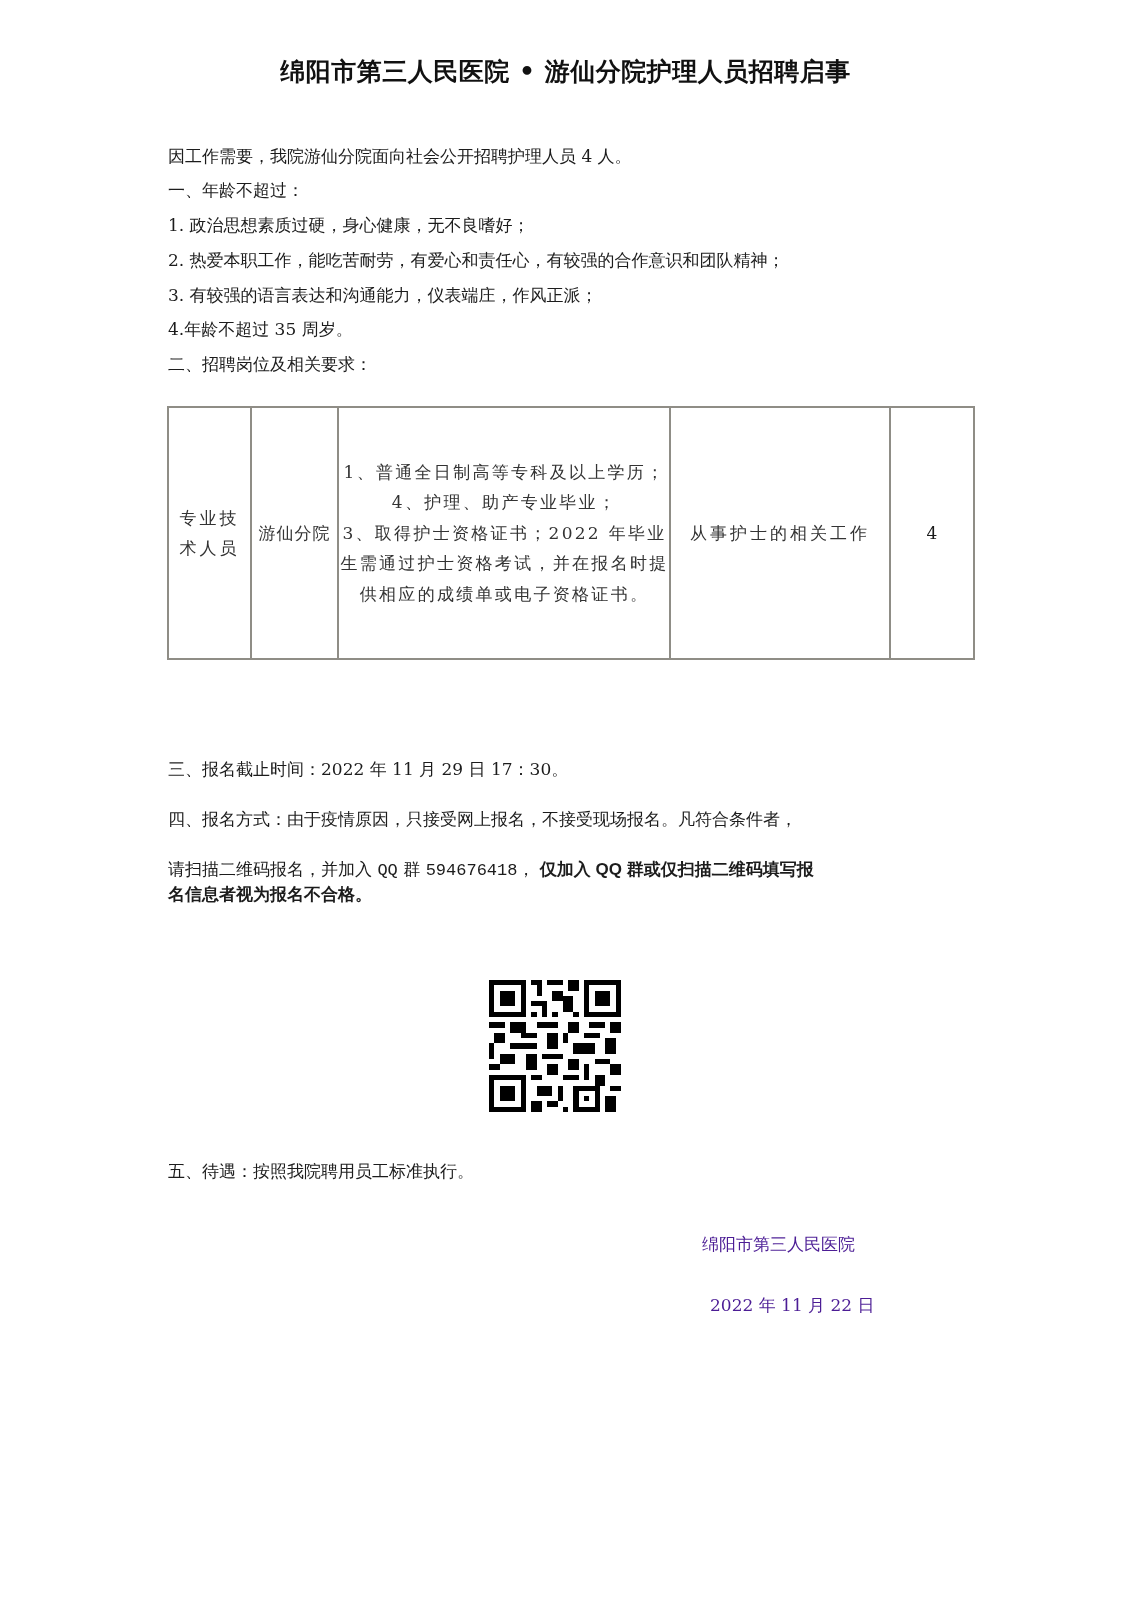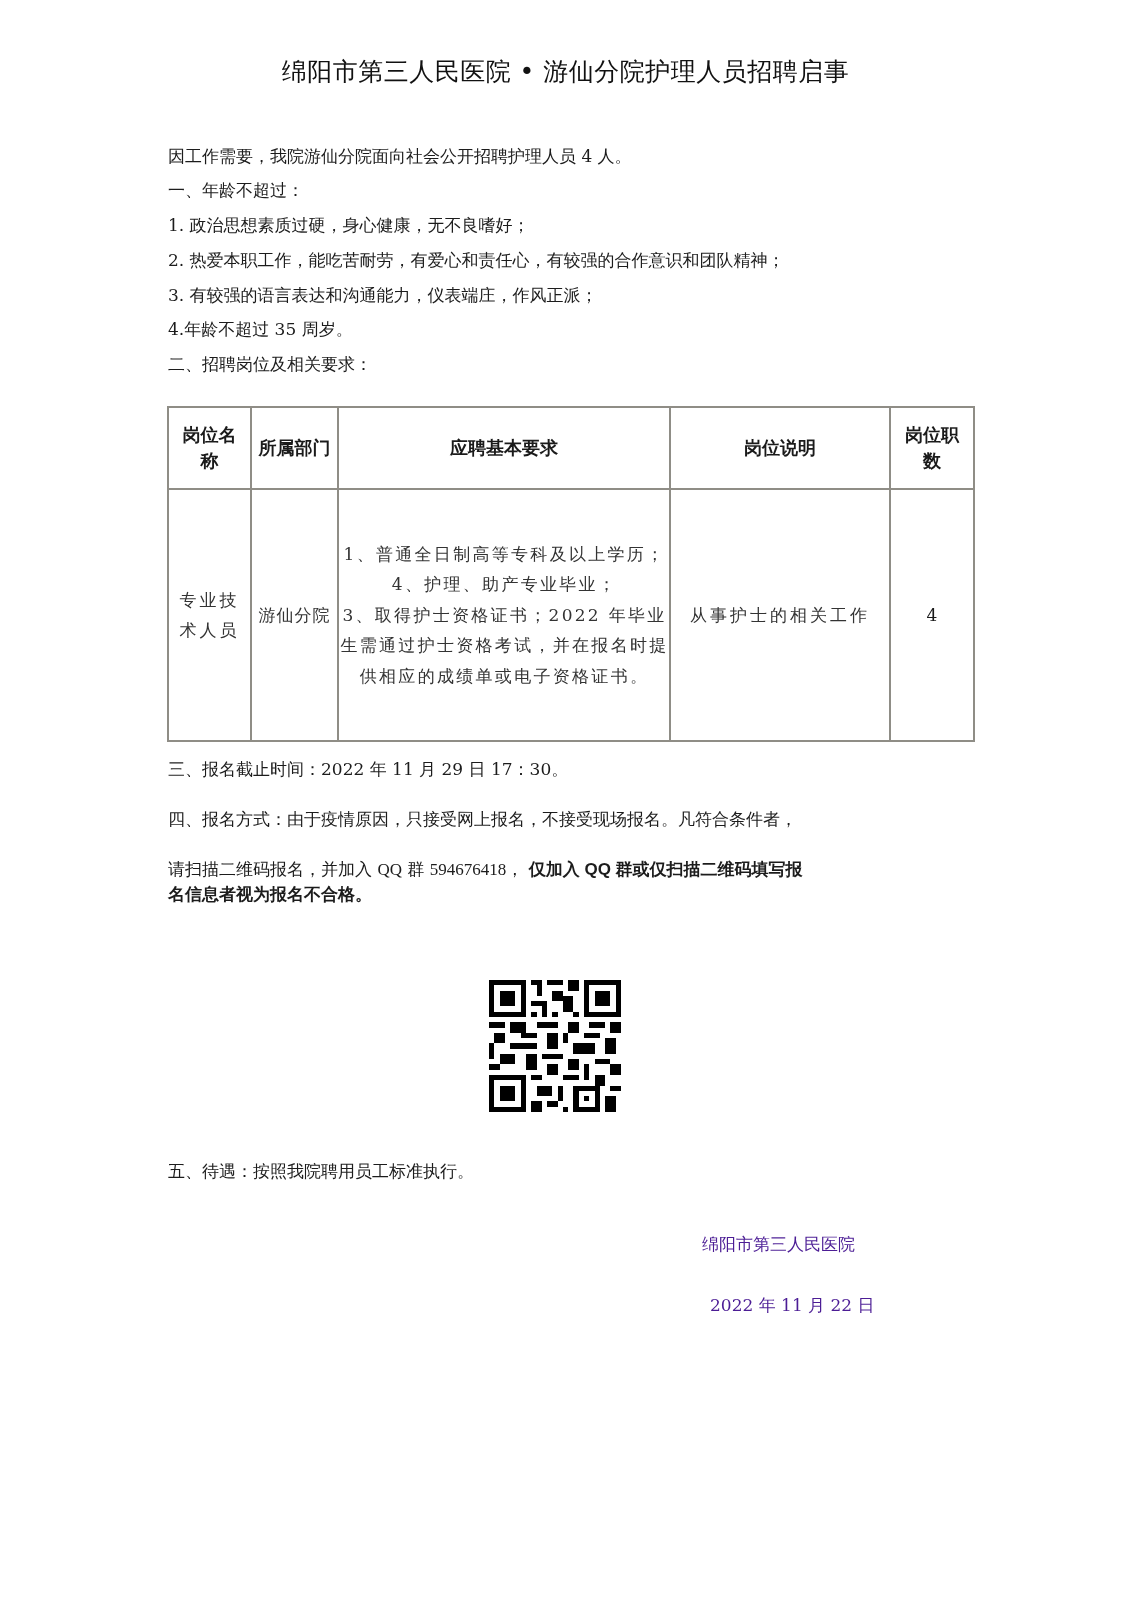--- a/index.html
+++ b/index.html
@@ -4,28 +4,28 @@
 <style>
   html, body { margin: 0; padding: 0; background: #ffffff; }
   body {
     width: 1131px; height: 1600px; position: relative; overflow: hidden;
     font-family: "DejaVu Serif", "Liberation Serif", serif;
     color: #1a1a1a;
   }
   .title {
     position: absolute; left: 0; top: 55px; width: 1131px; text-align: center;
     font-family: "DejaVu Sans", "Liberation Sans", sans-serif;
-    font-size: 25px; letter-spacing: 0.5px; color: #111;
+    font-size: 25px; letter-spacing: 0.5px; color: #111; font-weight: bold;
   }
   .para {
     position: absolute; left: 168px; font-size: 17px; line-height: 22px;
     white-space: nowrap; color: #1c1c1c;
   }
   .bold { font-weight: bold; font-family: Liberation Sans, sans-serif; }
-  .sans { font-family: Liberation Serif, serif; }
+  .sans { font-family: Liberation Mono, monospace; }
 
   table.posts {
     position: absolute; left: 167px; top: 406px; width: 806px;
     border-collapse: collapse; table-layout: fixed;
     font-size: 17px;
   }
   table.posts td, table.posts th {
     border: 2px solid #8f8d86; padding: 0; vertical-align: middle; text-align: center;
   }
   table.posts th { font-weight: bold; height: 80px; line-height: 26px; font-size: 18px; }
@@ -55,27 +55,20 @@
 
   <table class="posts">
     <colgroup>
       <col style="width:83px">
         <col style="width:87px">
         <col style="width:332px">
         <col style="width:220px">
         <col style="width:84px">
     </colgroup>
     <tbody>
-        <tr>
-      <th><span style="display:inline-block;width:66px">岗位名称</span></th>
-      <th>所属部门</th>
-      <th>应聘基本要求</th>
-      <th>岗位说明</th>
-      <th><span style="display:inline-block;width:66px">岗位职数</span></th>
-    </tr>
     <tr>
       <td class="spaced"><span style="display:inline-block;width:66px">专业技术人员</span></td>
       <td class="spaced" style="letter-spacing:1px">游仙分院</td>
       <td class="req">
         <div>1、普通全日制高等专科及以上学历；</div>
         <div>4、护理、助产专业毕业；</div>
         <div>3、取得护士资格证书；2022 年毕业生需通过护士资格考试，并在报名时提供相应的成绩单或电子资格证书。</div>
       </td>
       <td class="spaced">从事护士的相关工作</td>
       <td>4</td>

